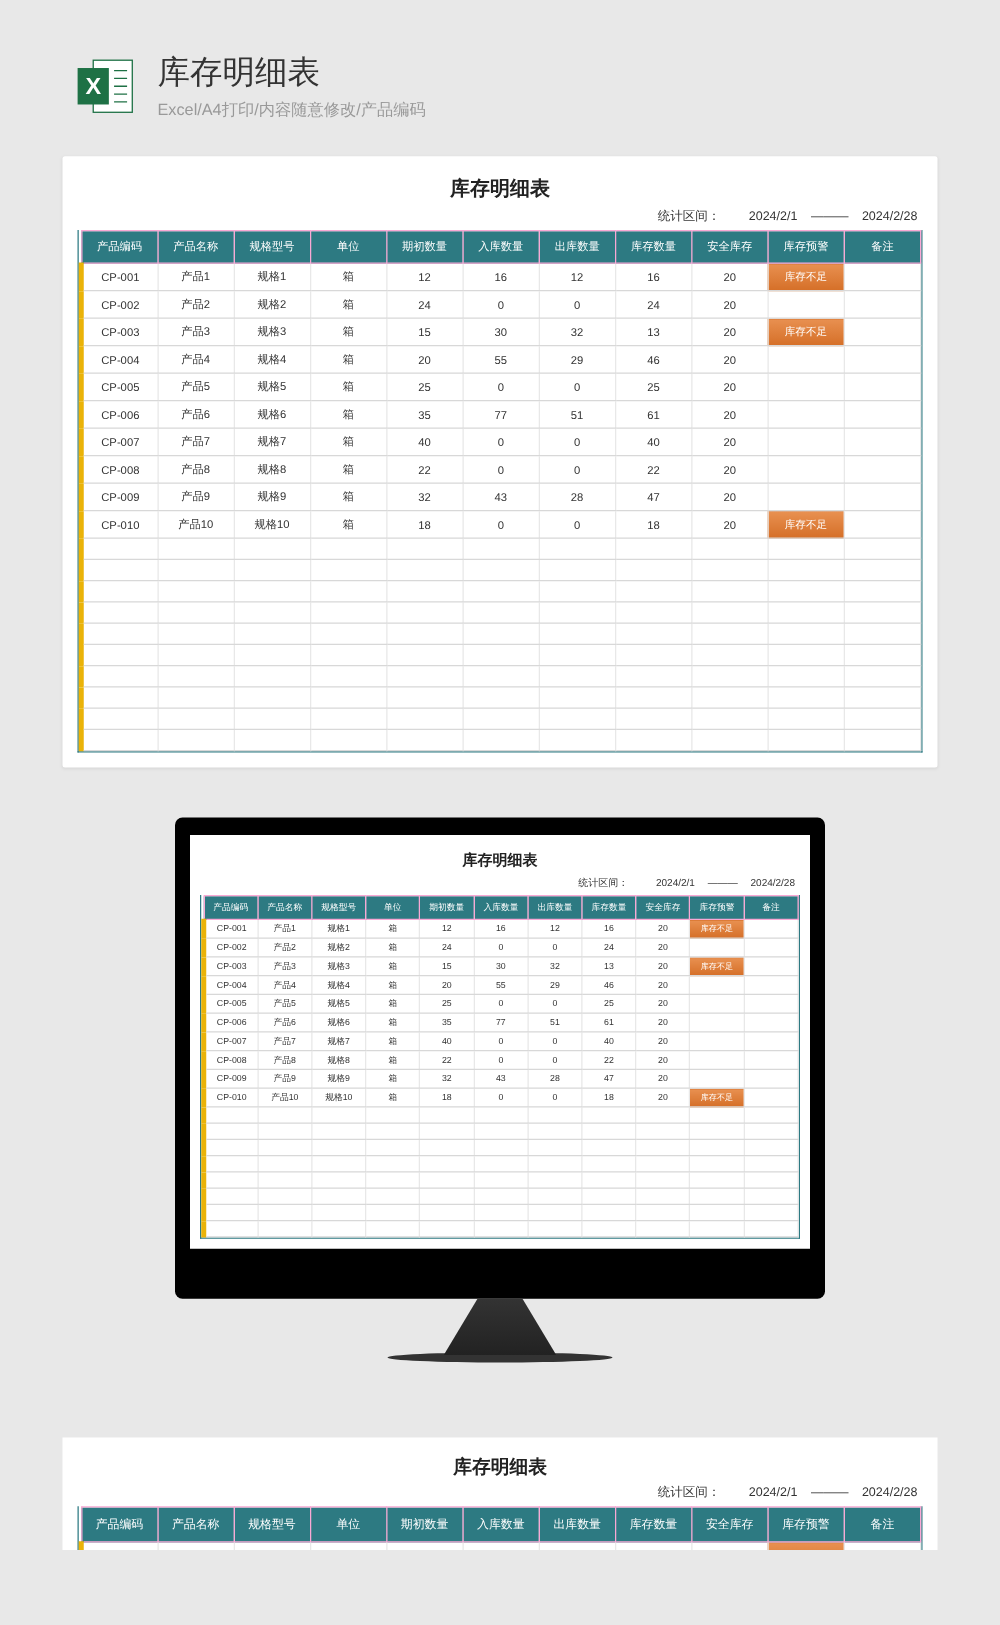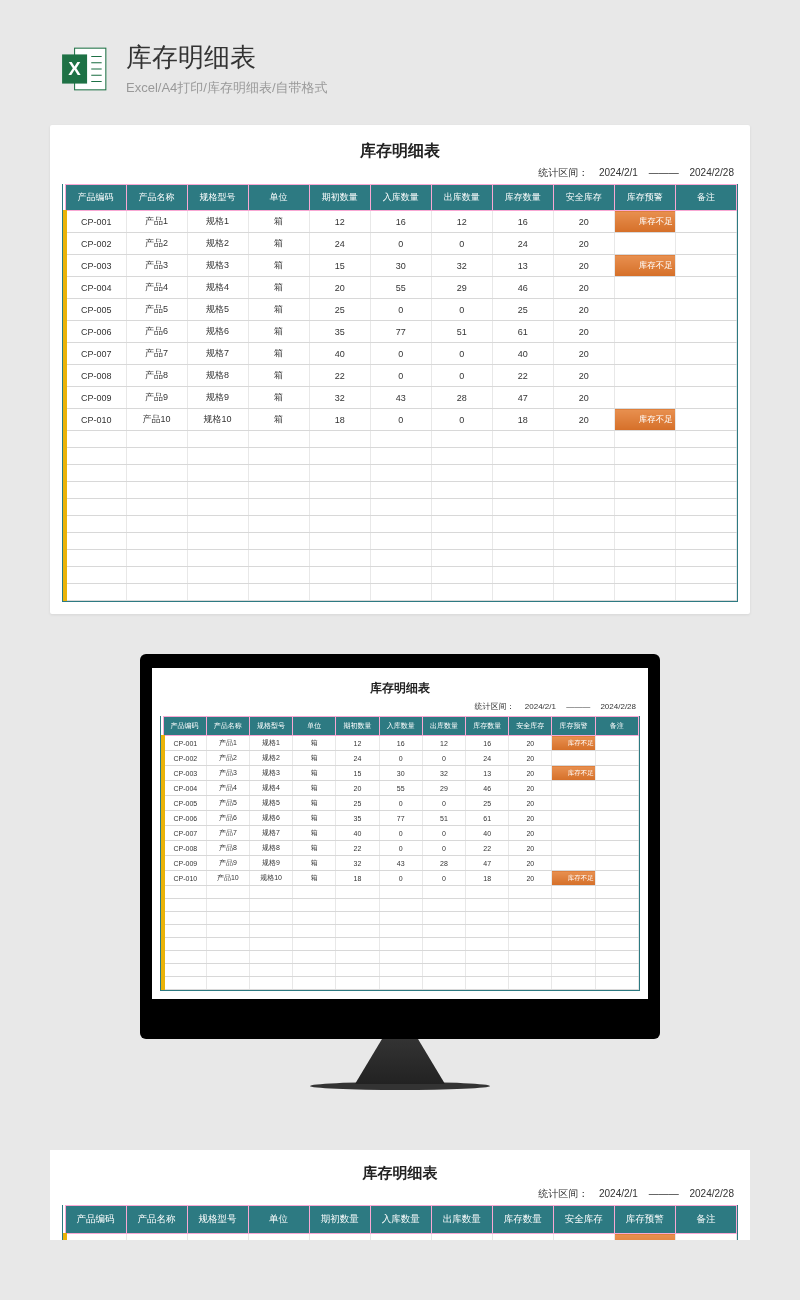--- a/index.html
+++ b/index.html
@@ -43,21 +43,21 @@
   font-weight: bold;
   color: #222;
   padding: 4px 0 2px;
 }
 .stat-row {
   text-align: right;
   font-size: 10px;
   color: #333;
   padding: 2px 4px 4px;
 }
-.stat-row .label { margin-right: 8px; text-align: center; }
+.stat-row .label { margin-right: 20px; text-align: center; }
 .stat-row .dash { margin: 0 8px; }
 table {
   width: 100%;
   border-collapse: collapse;
   table-layout: fixed;
 }
 th {
   background: #2d7a82;
   color: #fff;
   font-size: 9px;
@@ -74,21 +74,20 @@
   border-right: 1px solid #e8e8e8;
   text-align: center;
   height: 17px;
 }
 td:first-child { border-left: 4px solid #eab308; margin-left: 44px; }
 tr.empty td { height: 17px; }
 .warn {
   background: linear-gradient(#e89050, #d56f28);
   color: #fff;
   font-size: 8.5px;
-  text-align: right;
 }
 .table-wrap { border: 1px solid #2d7a82; border-top: none; }
 
 .monitor-block {
   margin: 40px auto 60px;
   width: 520px;
   position: relative;
 }
 .monitor-screen {
   background: #000;
@@ -142,21 +141,21 @@
     <rect x="2" y="10" width="24" height="28" fill="#1e7145"></rect>
     <text x="14" y="30" fill="#fff" font-size="18" font-weight="bold" text-anchor="middle" font-family="Arial">X</text>
     <line x1="30" y1="12" x2="40" y2="12" stroke="#1e7145"></line>
     <line x1="30" y1="18" x2="40" y2="18" stroke="#1e7145"></line>
     <line x1="30" y1="24" x2="40" y2="24" stroke="#1e7145"></line>
     <line x1="30" y1="30" x2="40" y2="30" stroke="#1e7145"></line>
     <line x1="30" y1="36" x2="40" y2="36" stroke="#1e7145"></line>
   </svg>
   <div class="header-text">
     <h1>库存明细表</h1>
-    <div class="sub">Excel/A4打印/库存明细表/自带格式</div>
+    <div class="sub">Excel/A4打印/内容随意修改/产品编码</div>
   </div>
 </div>
 
 <div class="sheet-card">
   <div class="sheet-title">库存明细表</div>
   <div class="stat-row">
     <span class="label">统计区间：</span>
     <span>2024/2/1</span>
     <span class="dash">———</span>
     <span>2024/2/28</span>

